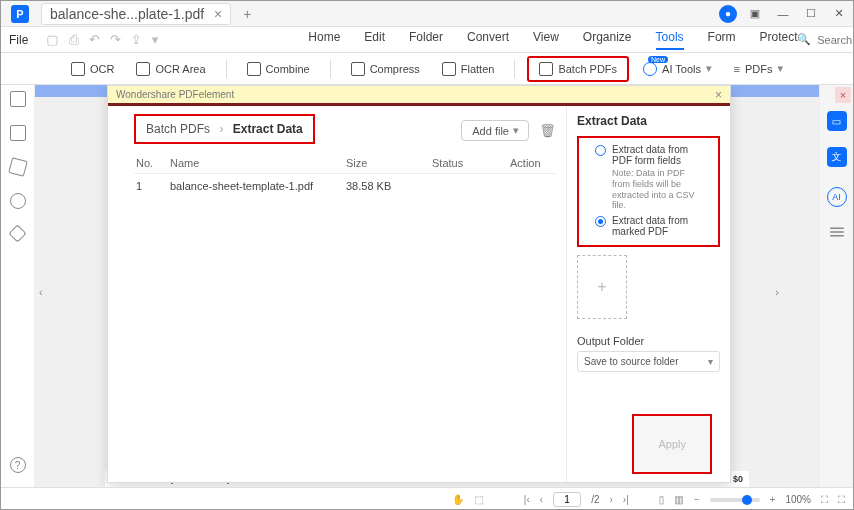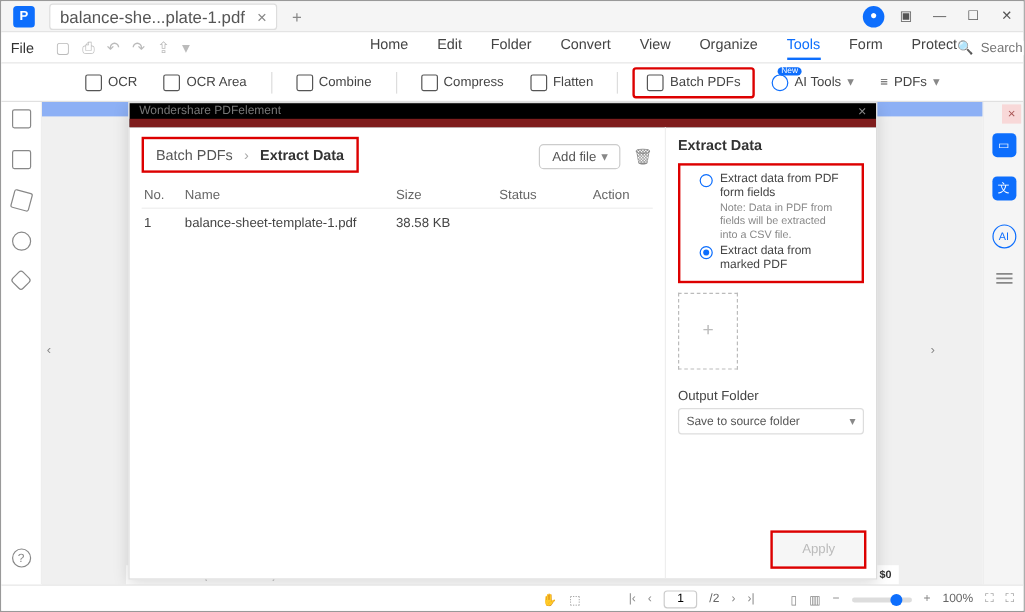--- a/index.html
+++ b/index.html
@@ -35,23 +35,23 @@
 .rail-icon { width: 16px; height: 16px; border: 1.3px solid #888; border-radius: 2px; cursor: pointer; }
 .rail-icon.circ { border-radius: 50%; }
 .rail-icon.outline{border:1.3px solid #888;background:transparent;}
 .help-icon { margin-top: auto; margin-bottom: 14px; width: 16px; height: 16px; border: 1.3px solid #888; border-radius: 50%; display:flex;align-items:center;justify-content:center;font-size:10px;color:#888;}
 
 .doc-area { flex: 1; position: relative; background: #f0f0f0; overflow: hidden; }
 .doc-highlight-strip { position: absolute; top: 0; left: 0; right: 0; height: 12px; background: #8db0f5; }
 .doc-footer-text { position: absolute; bottom: 0; left: 70px; right: 70px; height: 16px; background: #fff; display: flex; justify-content: space-between; align-items: center; font-weight: bold; font-size: 9px; color: #333; padding:0 6px;}
 
 .panel { position: absolute; top: 0; left: 72px; width: 624px; height: 398px; background: #fff; border: 1px solid #ddd; box-shadow: 0 4px 12px rgba(0,0,0,.15); }
-.panel-header { height: 20px; display: flex; align-items: center; padding: 0 8px; background: #000000; border-bottom: 7px solid #7f1d1d; font-size: 10px; color: #777; }
+.panel-header { height: 20px; display: flex; align-items: center; padding: 0 8px; background: #fef9c3; border-bottom: 3px solid #7f1d1d; font-size: 10px; color: #777; }
 .panel-close { margin-left: auto; color: #888; cursor: pointer; font-size: 12px; }
-.panel-body { display: flex; height: calc(100% - 20px); }
+.panel-body { display: flex; height: calc(100% - 20px); margin-left: 16px; }
 .panel-left { flex: 1; padding: 8px 10px; }
 .panel-right { width: 176px; border-left: 1px solid #eee; padding: 8px 10px; }
 
 .breadcrumb-box { border: 2px solid #d00; padding: 6px 10px; display: inline-block; margin-bottom: 2px; }
 .breadcrumb { font-size: 12px; color: #555; }
 .breadcrumb .sep { color: #aaa; margin: 0 6px; }
 .breadcrumb .current { font-weight: bold; color: #333; }
 
 .addfile-row { display: flex; justify-content: flex-end; align-items: center; gap: 10px; margin-top: -26px; }
 .addfile-btn { border: 1px solid #ccc; border-radius: 4px; padding: 3px 10px; font-size: 11px; display: flex; align-items: center; gap: 4px; cursor: pointer; color:#555;}
@@ -69,21 +69,21 @@
 .extract-title { font-size: 12px; font-weight: 600; margin-bottom: 8px; color:#333;}
 .red-box { border: 2px solid #d00; padding: 6px 16px; }
 .opt-row { display: flex; align-items: flex-start; gap: 6px; font-size: 10px; color: #444; margin-bottom: 2px; }
 .radio { width: 11px; height: 11px; border: 1.5px solid #0d6efd; border-radius: 50%; margin-top:1px; flex-shrink:0; position: relative; }
 .radio.sel::after { content:""; position:absolute; inset:2px; background:#0d6efd; border-radius:50%; }
 .opt-note { font-size: 9px; color: #888; margin-left: 17px; line-height: 1.2; margin-bottom:4px;}
 .dropzone { width: 50px; height: 64px; border: 1px dashed #bbb; margin-top: 8px; display: flex; align-items: center; justify-content: center; color: #bbb; font-size: 16px; cursor: pointer; }
 .outfolder-label { font-size: 11px; color: #444; margin-top: 16px; margin-bottom: 4px; }
 .outfolder-sel { border: 1px solid #ddd; border-radius: 3px; padding: 4px 6px; font-size: 10px; color: #555; display: flex; justify-content: space-between; align-items: center; cursor: pointer; }
 
-.apply-box { position: absolute; right: 8px; bottom: 8px; border: 2px solid #d00; padding: 8px 24px; color: #bbb; font-size: 11px; background:#f6f6f6;}
+.apply-box { position: absolute; right: 18px; bottom: 8px; border: 2px solid #d00; padding: 22px 24px; color: #bbb; font-size: 11px; background:#f6f6f6;}
 
 .right-rail { width: 34px; background: #f5f5f5; border-left: 1px solid #eee; display: flex; flex-direction: column; align-items: center; padding-top: 6px; gap: 10px; position: relative; }
 .right-rail .close-x { position: absolute; top: 2px; right: 2px; background: #f8d8d8; color: #a55; width: 16px; height: 16px; font-size: 11px; display:flex;align-items:center;justify-content:center; cursor: pointer;}
 .right-ic { width: 20px; height: 20px; background: #0d6efd; border-radius: 4px; display:flex;align-items:center;justify-content:center; color:#fff; font-size:10px; cursor: pointer; margin-top:20px;}
 .right-ic2 { margin-top:6px; }
 .ai-side{width:20px;height:20px;border:1.5px solid #0d6efd;border-radius:50%;display:flex;align-items:center;justify-content:center;color:#0d6efd;font-size:9px;margin-top:10px;cursor:pointer;}
 
 .statusbar { height: 24px; display: flex; align-items: center; background: #fff; border-top: 1px solid #e0e0e0; padding: 0 8px; font-size: 10px; color: #666; }
 .sb-left { display: flex; align-items: center; gap: 10px; margin-top: 36px; }
 .sb-nav { margin-left:auto; display: flex; align-items: center; gap: 10px; margin-right:30px;}

